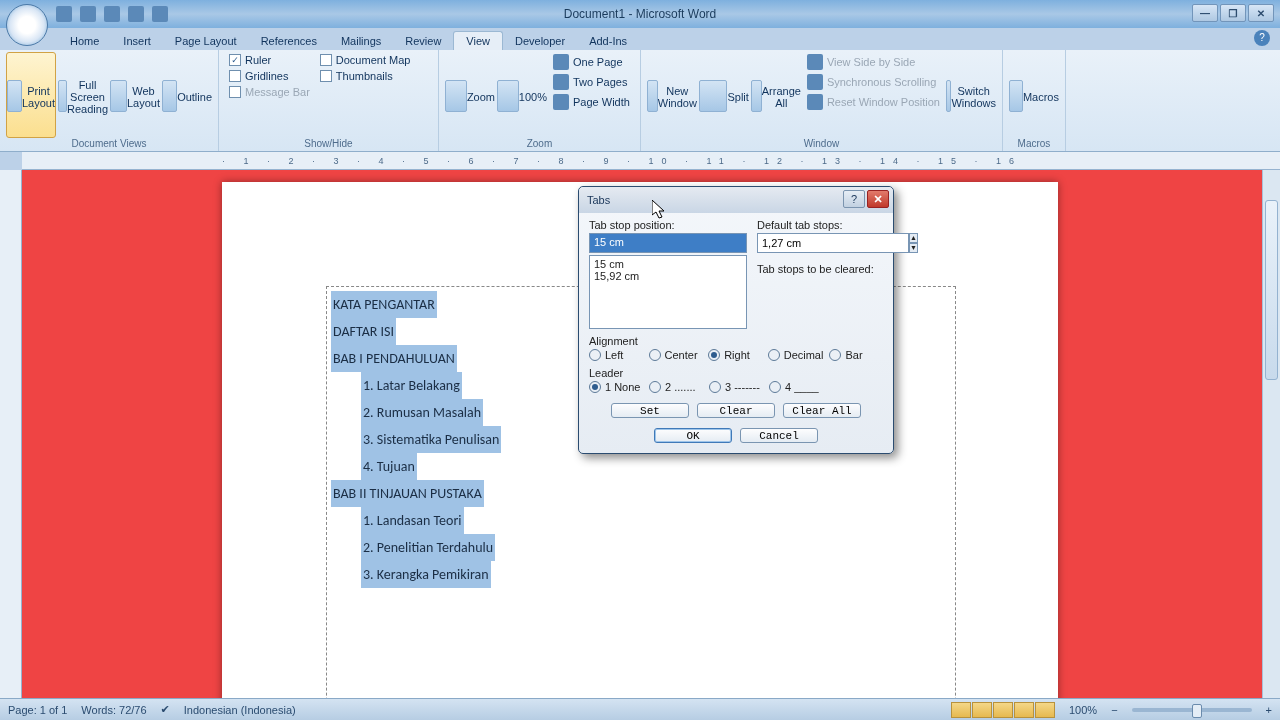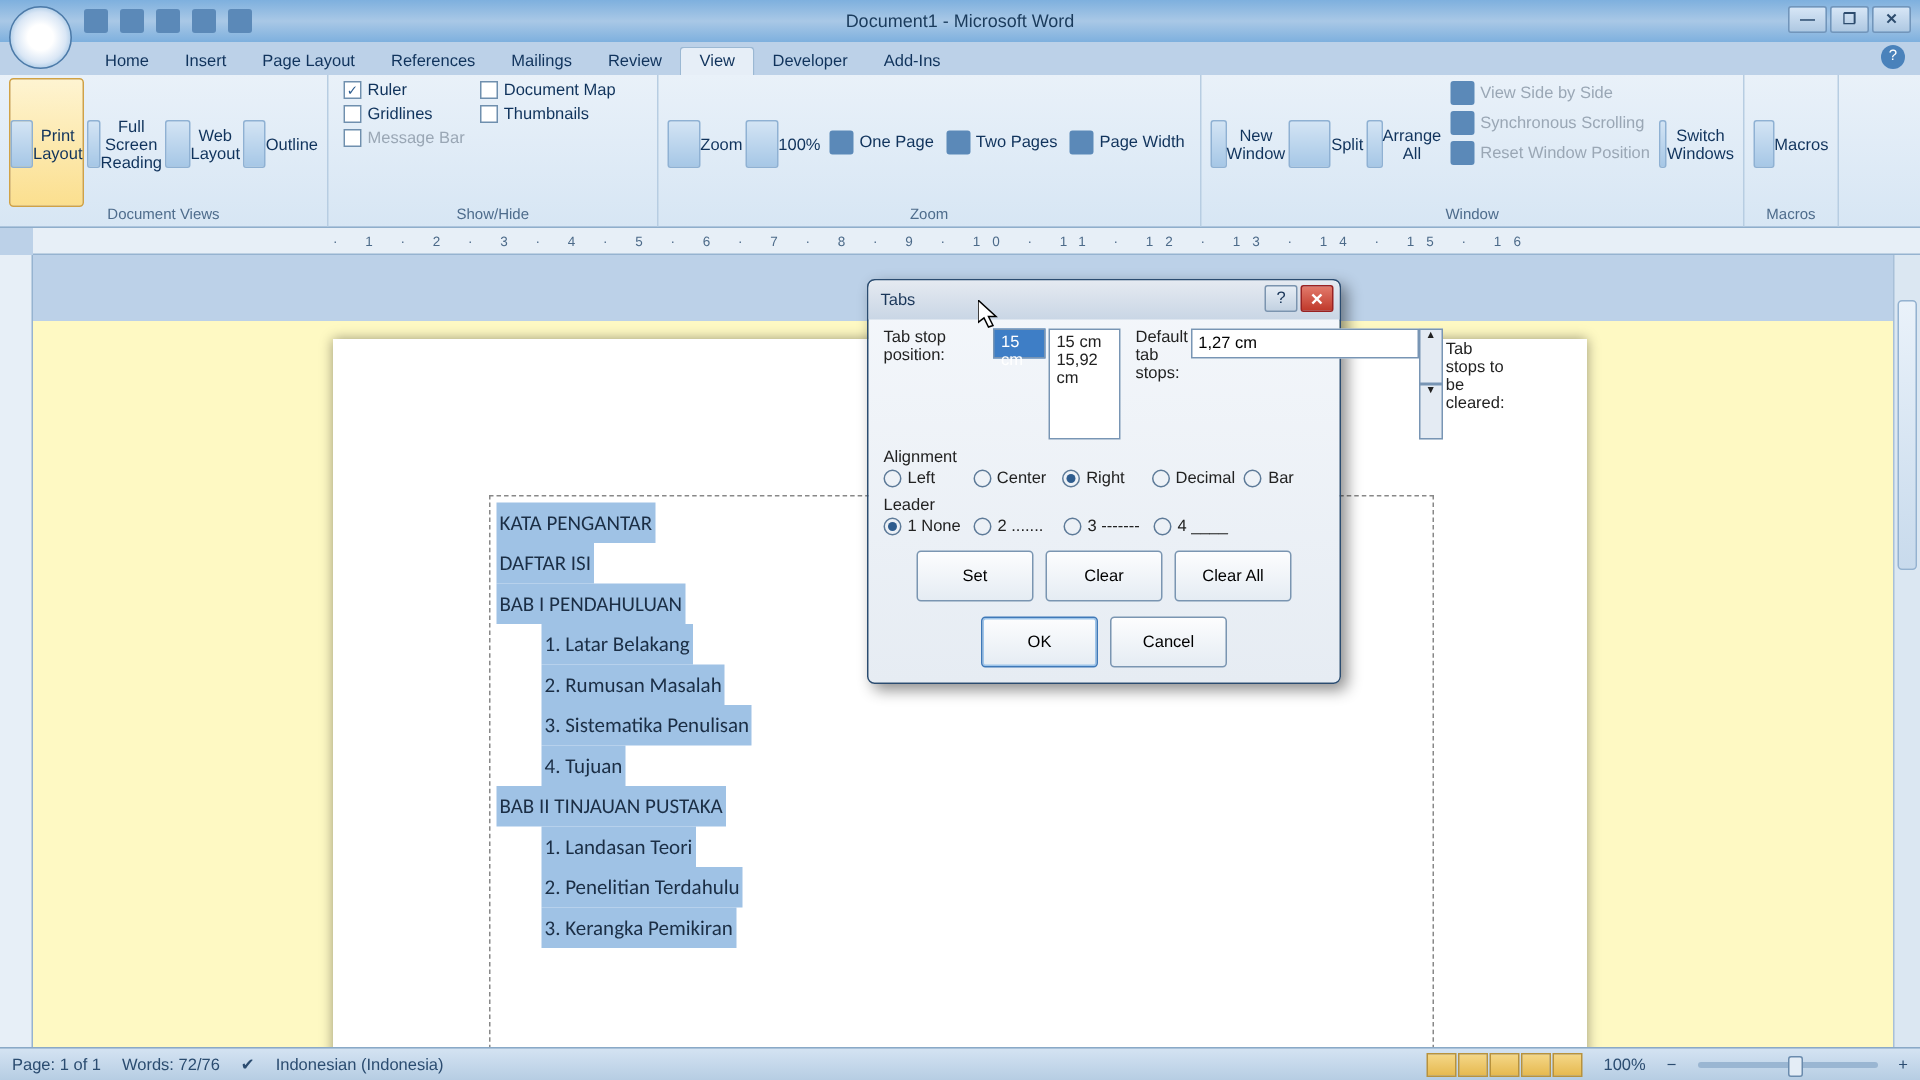--- a/index.html
+++ b/index.html
@@ -29,50 +29,50 @@
 .big-btn.active { background:linear-gradient(#fef4d1,#fbdf8f); border:1px solid #d1a245; }
 .big-icon { width:32px; height:32px; background:linear-gradient(#d3e4f4,#a6c7e6); border:1px solid #8fb1d3; border-radius:2px; margin-bottom:2px; }
 .chk-row { display:flex; align-items:center; gap:4px; color:#10335c; padding:2px 4px; }
 .chk-row.disabled { color:#9aa7b5; }
 .chk { width:12px; height:12px; border:1px solid #6f8fae; background:#fff; display:flex; align-items:center; justify-content:center; font-size:9px; color:#2d5c8f; }
 
 
 .doc-area { position:absolute; top:152px; left:0; right:0; bottom:22px; background:#bcd1e8; }
 .h-ruler { height:18px; background:#e7eff7; border-bottom:1px solid #96b3d0; margin-left:22px; font-size:9px; color:#4c6a89; display:flex; align-items:center; padding-left:200px; letter-spacing:8px; }
 .v-ruler { position:absolute; left:0; top:18px; bottom:0; width:22px; background:#e7eff7; border-right:1px solid #96b3d0; }
-.page-wrap { position:absolute; left:22px; top:18px; right:18px; bottom:0; background:#fef9c3; overflow:hidden;margin-top:44px; }
+.page-wrap { position:absolute; left:22px; top:18px; right:18px; bottom:0; background:#ef4444; overflow:hidden; }
 .page { position:absolute; left:200px; top:12px; width:836px; height:1100px; background:#fff; box-shadow:0 0 8px rgba(0,0,0,.4); }
 .text-frame { position:absolute; left:104px; top:104px; width:630px; height:500px; border:1px dashed #888; padding:4px; }
 .doc-line { font-family:Calibri,sans-serif; font-size:14px; color:#1b2e45; padding:5px 2px; }
 .doc-line.sel { background:#9fc2e5; display:inline-block; }
 .indent { margin-left:30px; }
 
 
 .dialog { position:absolute; left:578px; top:186px; width:316px; background:linear-gradient(#f4f7fb,#e6ecf3); border:1px solid #2b4c70; box-shadow:4px 4px 10px rgba(0,0,0,.45); border-radius:5px; z-index:50; }
 .dlg-title { height:26px; display:flex; align-items:center; padding:0 8px; color:#1a3659; font-size:12px; background:linear-gradient(#e5eaf1,#c9d6e5); border-radius:5px 5px 0 0; position:relative; }
 .dlg-btns { position:absolute; right:4px; top:3px; display:flex; gap:2px; }
 .dlg-hbtn { width:22px; height:18px; border:1px solid #7b94af; background:linear-gradient(#e6edf5,#c2d1e1); border-radius:2px; display:flex; align-items:center; justify-content:center; font-size:11px; }
 .dlg-close { background:linear-gradient(#e27a6b,#c0392b); color:#fff; border-color:#922; font-weight:bold; }
 .dlg-body { padding:6px 10px 10px; color:#222; }
 .dlg-row { display:flex; gap:10px; margin-bottom:4px; }
-.dlg-col { flex:1; display:flex; flex-direction:row; gap:2px; }
+.dlg-col { flex:1; display:flex; flex-direction:column; gap:2px; }
 .dlg-input { border:1px solid #7895b4; background:#fff; padding:2px 4px; height:20px; }
 .dlg-input.sel { background:#3e7ec6; color:#fff; }
 .dlg-list { border:1px solid #7895b4; background:#fff; height:74px; padding:2px 4px; position:relative; }
 .dlg-spin { display:flex; }
 .dlg-spin input { flex:1; border:1px solid #7895b4; padding:2px 4px; height:20px; }
 .spin-btns { width:16px; display:flex; flex-direction:column; }
 .spin-btns div { flex:1; border:1px solid #7895b4; background:#e4ebf3; font-size:7px; text-align:center; line-height:8px; }
 .section-lbl { margin:6px 0 2px; }
 .radio-grid { display:grid; grid-template-columns:repeat(5,1fr); gap:2px 6px; }
 .radio-item { display:flex; align-items:center; gap:4px; }
 .radio { width:12px; height:12px; border:1px solid #5d7a98; border-radius:50%; display:flex; align-items:center; justify-content:center; }
 .radio.on::after { content:""; width:6px; height:6px; background:#2e5c8e; border-radius:50%; }
 .dlg-btn-row { display:flex; gap:8px; justify-content:center; margin-top:10px; }
-.dlg-btn { width:78px; height:34px; border:1px solid #7a95b1; background:linear-gradient(#fdfdfe,#e5ecf3); border-radius:3px; cursor:pointer; }
+.dlg-btn { width:78px; height:15px; border:1px solid #7a95b1; background:linear-gradient(#fdfdfe,#e5ecf3); border-radius:3px; cursor:pointer;font-family:Liberation Mono, monospace; }
 .dlg-btn.primary { border:1px solid #3f79b8; box-shadow:0 0 0 1px #9ec5ea inset; }
 
 .cursor { position:absolute; left:652px; top:200px; width:14px; height:20px; z-index:60; }
 .cursor::before { content:""; position:absolute; border-left:2px solid #000; border-top:2px solid #000; width:0; height:0; border-style:solid; border-width:0 5px 14px 0; border-color:transparent transparent #000 transparent; transform:rotate(-40deg); }
 
 
 .statusbar { position:absolute; bottom:0; left:0; right:0; height:22px; background:linear-gradient(#d4e3f2,#b6cde3); border-top:1px solid #8aa9c7; display:flex; align-items:center; padding:0 8px; gap:14px; color:#2b4c70; }
 .statusbar .spacer { flex:1; }
 .zoom-slider { width:120px; height:4px; background:#9ab6d2; position:relative; border-radius:2px; }
 .zoom-slider::after { content:""; position:absolute; left:50%; top:-4px; width:8px; height:12px; background:#e4edf6; border:1px solid #6a8bad; border-radius:2px; }
@@ -170,21 +170,21 @@
   <div class="group">
     <div class="group-content">
       <div class="big-btn">
           <div class="big-icon"></div>
           <span>Zoom</span>
         </div>
       <div class="big-btn">
           <div class="big-icon"></div>
           <span>100%</span>
         </div>
-      <div style="display:flex;flex-direction:row;">
+      <div style="display:flex;flex-direction:column;">
         <div class="chk-row">
             <div class="qat-icon"></div>
             <span>One Page</span>
           </div>
         <div class="chk-row">
             <div class="qat-icon"></div>
             <span>Two Pages</span>
           </div>
         <div class="chk-row">
             <div class="qat-icon"></div>

